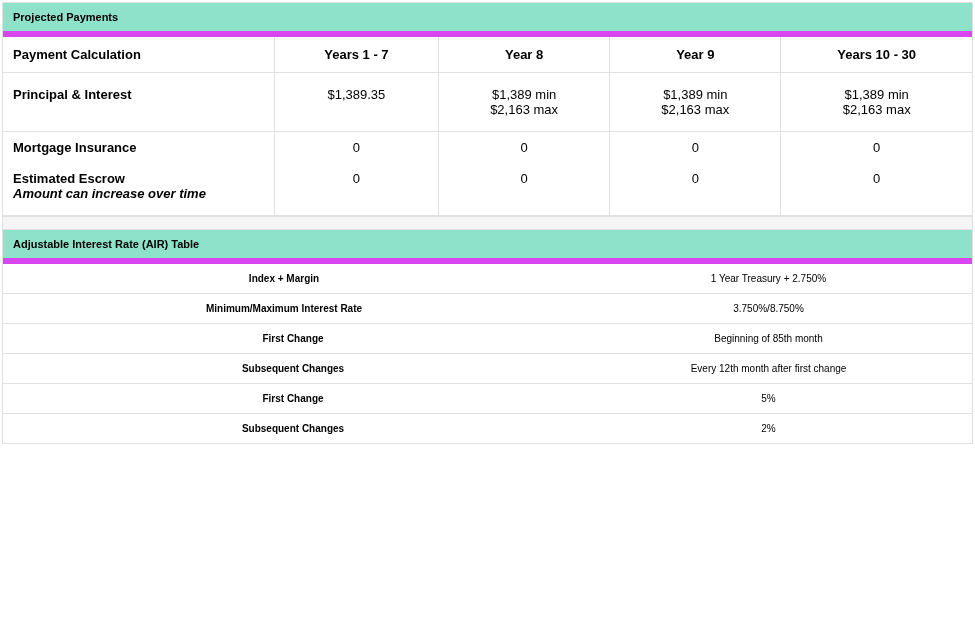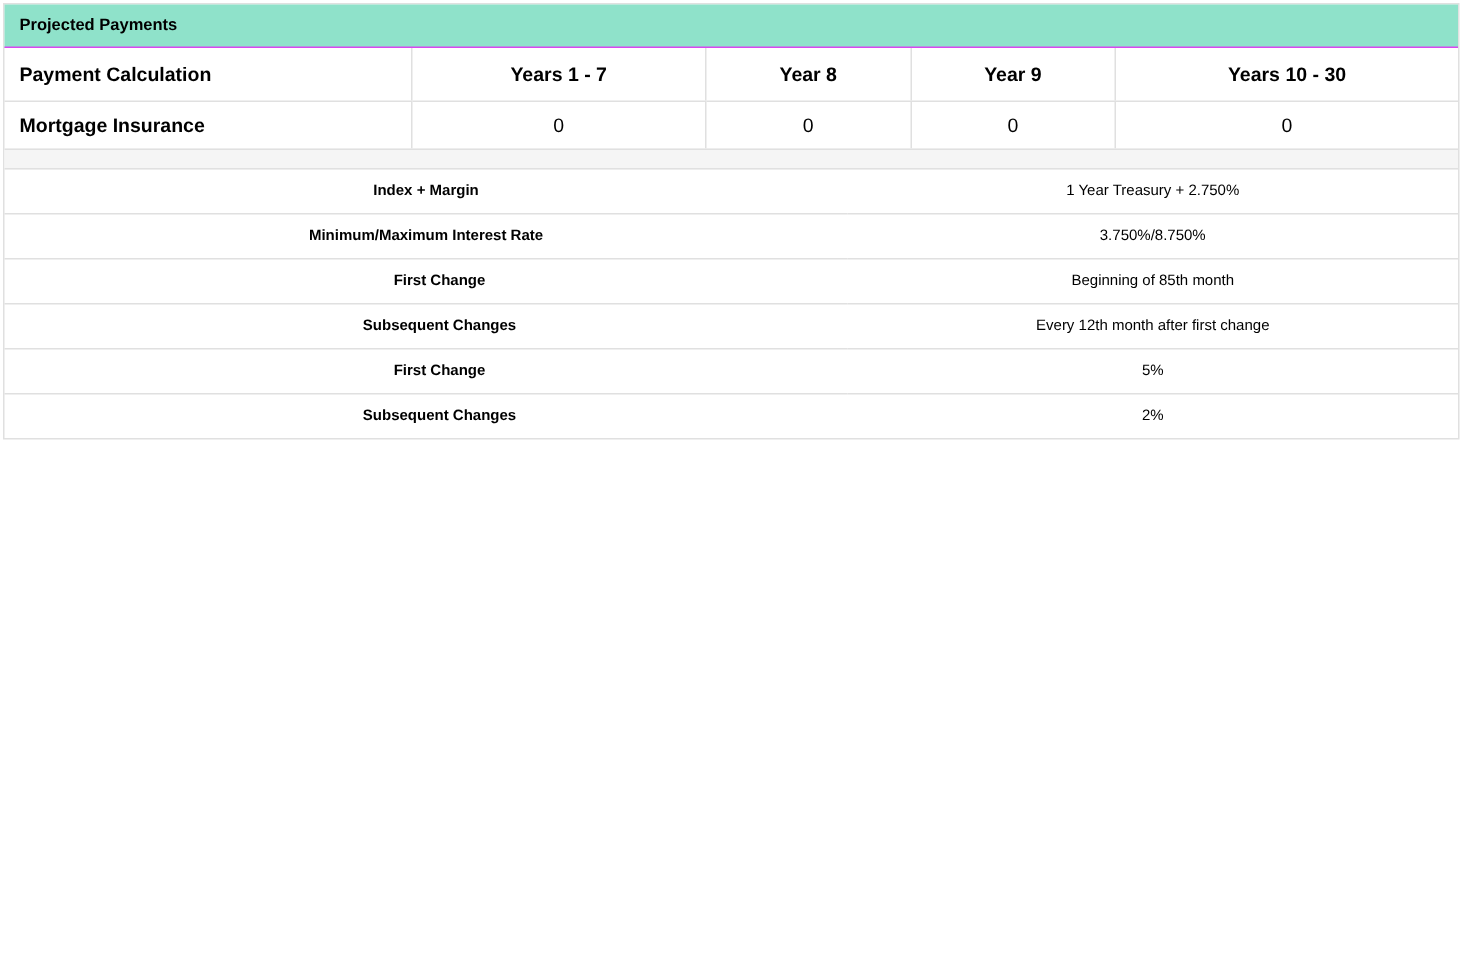--- a/index.html
+++ b/index.html
@@ -12,21 +12,21 @@
       width: 975px;
     }
     .container {
       border: 1px solid #e0e0e0;
     }
     .section-header {
       background: #8fe2ca;
       padding: 8px 10px;
       font-weight: bold;
       font-size: 11px;
-      border-bottom: 1px solid #d946ef;
+      border-bottom: 6px solid #d946ef;
     }
     table {
       width: 100%;
       border-collapse: collapse;
     }
     .payments-table th, .payments-table td {
       border-bottom: 1px solid #e0e0e0;
       padding: 8px 10px;
       text-align: center;
       font-size: 13px;
@@ -104,35 +104,62 @@
     <thead>
       <tr>
         <th>Payment Calculation</th>
         <th class="col-border">Years 1 - 7</th>
         <th class="col-border">Year 8</th>
         <th class="col-border">Year 9</th>
         <th class="col-border">Years 10 - 30</th>
       </tr>
     </thead>
     <tbody>
+      <tr class="pi-row">
+        <td>Principal &amp; Interest</td>
+        <td class="col-border">$1,389.35</td>
+        <td class="col-border">
+          <div>$1,389 min</div>
+          <div>$2,163 max</div>
+        </td>
+        <td class="col-border">
+          <div>$1,389 min</div>
+          <div>$2,163 max</div>
+        </td>
+        <td class="col-border">
+          <div>$1,389 min</div>
+          <div>$2,163 max</div>
+        </td>
+      </tr>
 
       <tr class="mi-row">
         <td>Mortgage Insurance</td>
         <td class="col-border">0</td>
         <td class="col-border">0</td>
         <td class="col-border">0</td>
         <td class="col-border">0</td>
       </tr>
 
+      <tr class="escrow-row">
+        <td>
+          <div>Estimated Escrow</div>
+          <div class="italic-note">Amount can increase over time</div>
+        </td>
+        <td class="col-border">0</td>
+        <td class="col-border">0</td>
+        <td class="col-border">0</td>
+        <td class="col-border">0</td>
+      </tr>
 
     </tbody>
   </table>
 
   <div class="gap"></div>
 
+  <div class="section-header">Adjustable Interest Rate (AIR) Table</div>
 
   <table class="air-table">
     <tbody>
         <tr>
       <td>Index + Margin</td>
       <td class="value">1 Year Treasury + 2.750%</td>
     </tr>
     <tr>
       <td>Minimum/Maximum Interest Rate</td>
       <td class="value">3.750%/8.750%</td>

